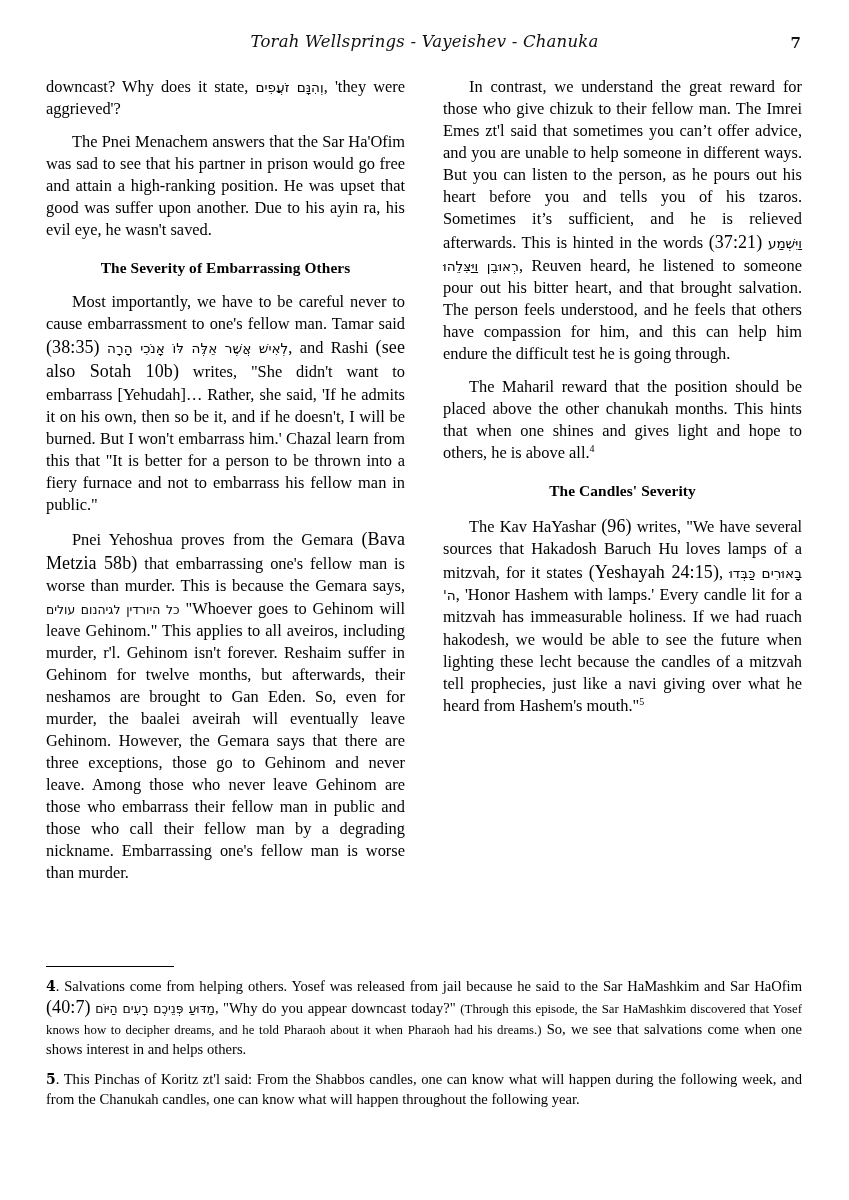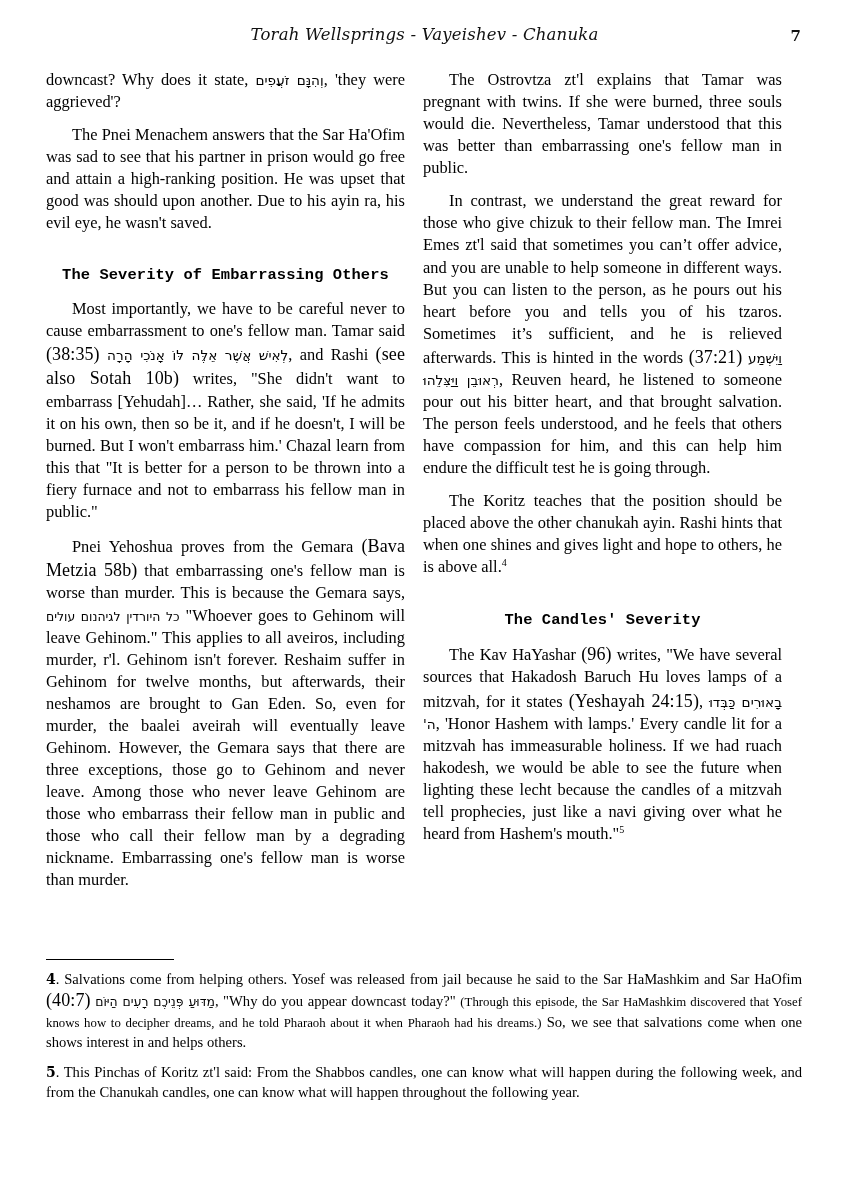--- a/index.html
+++ b/index.html
@@ -14,21 +14,21 @@
     color: #000000;
     position: relative;
     overflow: hidden;
   }
   .page {
     position: absolute;
     left: 0; top: 0;
     width: 849px;
     height: 1200px;
     box-sizing: border-box;
-    padding: 25px 46px 20px 46px;
+    padding: 32px 46px 20px 46px;
   }
   
   .header {
     display: flex;
     align-items: baseline;
     justify-content: center;
     position: relative;
     height: 30px;
     margin-bottom: 14px;
   }
@@ -44,42 +44,42 @@
     right: 2px;
     top: 2px;
     font-family: "DejaVu Serif", serif;
     font-size: 15px;
     font-weight: 600;
     color: #111;
   }
   
   .columns {
     display: flex;
-    gap: 18px;
+    gap: 38px;
     height: 880px;
   }
   .col {
     width: 359px;
     font-size: 16.4px;
     line-height: 1.345;
     text-align: justify;
     color: #000;
   }
   p.para {
     margin: 0 0 11px 0;
     text-indent: 26px;
     hyphens: auto;
   }
   p.para.noindent { text-indent: 0; }
   h3.subhead {
-    font-family: Liberation Mono, monospace;
+    font-family: Liberation Serif, serif;
     font-weight: bold;
     font-size: 15.4px;
     text-align: center;
-    margin: 31px 0 12px 0;
+    margin: 17px 0 12px 0;
     letter-spacing: 0.1px;
   }
   .heb {
     font-family: "DejaVu Sans", sans-serif;
     font-size: 13.6px;
     direction: rtl;
     unicode-bidi: isolate;
     letter-spacing: 0;
   }
   .heb.small {
@@ -126,29 +126,28 @@
 <div class="page">
 
   <div class="header">
     <div class="header-title">Torah Wellsprings - Vayeishev - Chanuka</div>
     <div class="page-number">7</div>
   </div>
 
   <div class="columns">
     <div class="col" id="col-left">
         <p class="para noindent"><span>downcast? Why does it state, </span><span class="heb">וְהִנָּם זֹעֲפִים</span><span>, 'they were aggrieved'?</span></p>
-        <p class="para"><span>The Pnei Menachem answers that the Sar Ha'Ofim was sad to see that his partner in prison would go free and attain a high-ranking position. He was upset that good was should upon another. Due to his </span><span class="it">ayin ra</span><span>, his evil eye, he wasn't saved.</span></p>
+        <p class="para"><span>The Pnei Menachem answers that the Sar Ha'Ofim was sad to see that his partner in prison would go free and attain a high-ranking position. He was upset that good was suffer upon another. Due to his </span><span class="it">ayin ra</span><span>, his evil eye, he wasn't saved.</span></p>
         <h3 class="subhead">The Severity of Embarrassing Others</h3>
         <p class="para"><span>Most importantly, we have to be careful never to cause embarrassment to one's fellow man. Tamar said </span><span class="ref">(38:35)</span><span> </span><span class="heb">לְאִישׁ אֲשֶׁר אֵלֶּה לּוֹ אָנֹכִי הָרָה</span><span>, and Rashi </span><span class="ref">(see also Sotah 10b)</span><span> writes, "She didn't want to embarrass [Yehudah]… Rather, she said, 'If he admits it on his own, then so be it, and if he doesn't, I will be burned. But I won't embarrass him.' Chazal learn from this that "It is better for a person to be thrown into a fiery furnace and not to embarrass his fellow man in public."</span></p>
         <p class="para"><span>Pnei Yehoshua proves from the Gemara </span><span class="ref">(Bava Metzia 58b)</span><span> that embarrassing one's fellow man is worse than murder. This is because the Gemara says, </span><span class="heb small">כל היורדין לגיהנום עולים</span><span> "Whoever goes to Gehinom will leave Gehinom." This applies to all aveiros, including murder, r'l. Gehinom isn't forever. Reshaim suffer in Gehinom for twelve months, but afterwards, their neshamos are brought to Gan Eden. So, even for murder, the baalei aveirah will eventually leave Gehinom. However, the Gemara says that there are three exceptions, those go to Gehinom and never leave. Among those who never leave Gehinom are those who embarrass their fellow man in public and those who call their fellow man by a degrading nickname. Embarrassing one's fellow man is worse than murder.</span></p>
       </div>
     <div class="col" id="col-right">
-        <p class="para"><span>The Ostrovtza zt'l explains that Tamar was pregnant with twins. If she were burned, three souls would die. Nevertheless, Tamar understood that this was better than embarrassing one's fellow man in public.</span></p>
         <p class="para"><span>In contrast, we understand the great reward for those who give chizuk to their fellow man. The Imrei Emes zt'l said that sometimes you can’t offer advice, and you are unable to help someone in different ways. But you can listen to the person, as he pours out his heart before you and tells you of his </span><span class="it">tzaros</span><span>. Sometimes it’s sufficient, and he is relieved afterwards. This is hinted in the words </span><span class="ref">(37:21)</span><span> </span><span class="heb">וַיִּשְׁמַע רְאוּבֵן וַיַּצִּלֵהוּ</span><span>, Reuven heard, he listened to someone pour out his bitter heart, and that brought salvation. The person feels understood, and he feels that others have compassion for him, and this can help him endure the difficult test he is going through.</span></p>
-        <p class="para"><span>The Koritz teaches that the </span><span class="it">position</span><span> should be placed above the other </span><span class="it">chanukah ayin</span><span>. Rashi hints that when one shines and gives light and hope to others, he is above all.</span><sup>4</sup></p>
+        <p class="para"><span>The Maharil reward that the </span><span class="it">position</span><span> should be placed above the other </span><span class="it">chanukah months</span><span>. This hints that when one shines and gives light and hope to others, he is above all.</span><sup>4</sup></p>
         <h3 class="subhead">The Candles' Severity</h3>
         <p class="para"><span>The </span><span class="it">Kav HaYashar</span><span> </span><span class="ref">(96)</span><span> writes, "We have several sources that Hakadosh Baruch Hu loves lamps of a mitzvah, for it states </span><span class="ref">(Yeshayah 24:15)</span><span>, </span><span class="heb">בָאוּרִים כַּבְּדוּ ה'</span><span>, 'Honor Hashem with lamps.' Every candle lit for a mitzvah has immeasurable holiness. If we had </span><span class="it">ruach hakodesh</span><span>, we would be able to see the future when lighting these </span><span class="it">lecht</span><span> because the candles of a mitzvah tell prophecies, just like a </span><span class="it">navi</span><span> giving over what he heard from Hashem's mouth."</span><sup>5</sup></p>
       </div>
   </div>
 
   <div class="footnote-rule"></div>
   <div class="footnotes" id="footnotes">
       <div class="footnote"><span class="fn-num">4</span><span>. Salvations come from helping others. Yosef was released from jail because he said to the Sar HaMashkim and Sar HaOfim </span><span class="ref">(40:7)</span><span> </span><span class="heb small">מַדּוּעַ פְּנֵיכֶם רָעִים הַיּוֹם</span><span>, "Why do you appear downcast today?" </span><span class="fn-small">(Through this episode, the Sar HaMashkim discovered that Yosef knows how to decipher dreams, and he told Pharaoh about it when Pharaoh had his dreams.)</span><span> So, we see that salvations come when one shows interest in and helps others.</span></div>
       <div class="footnote"><span class="fn-num">5</span><span>. This Pinchas of Koritz </span><span class="it">zt'l</span><span> said: From the Shabbos candles, one can know what will happen during the following week, and from the Chanukah candles, one can know what will happen throughout the following year.</span></div>
     </div>

